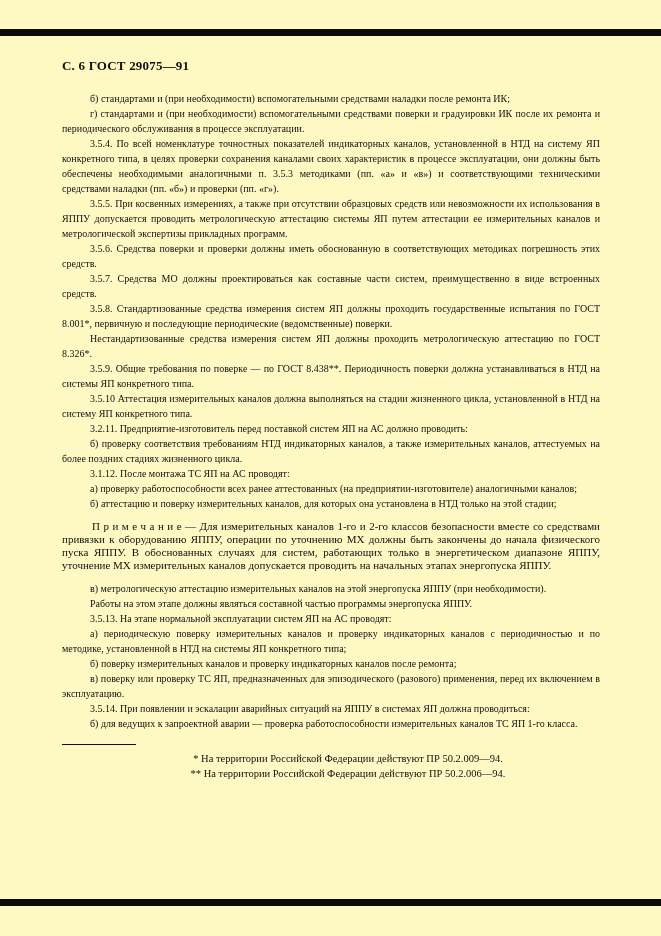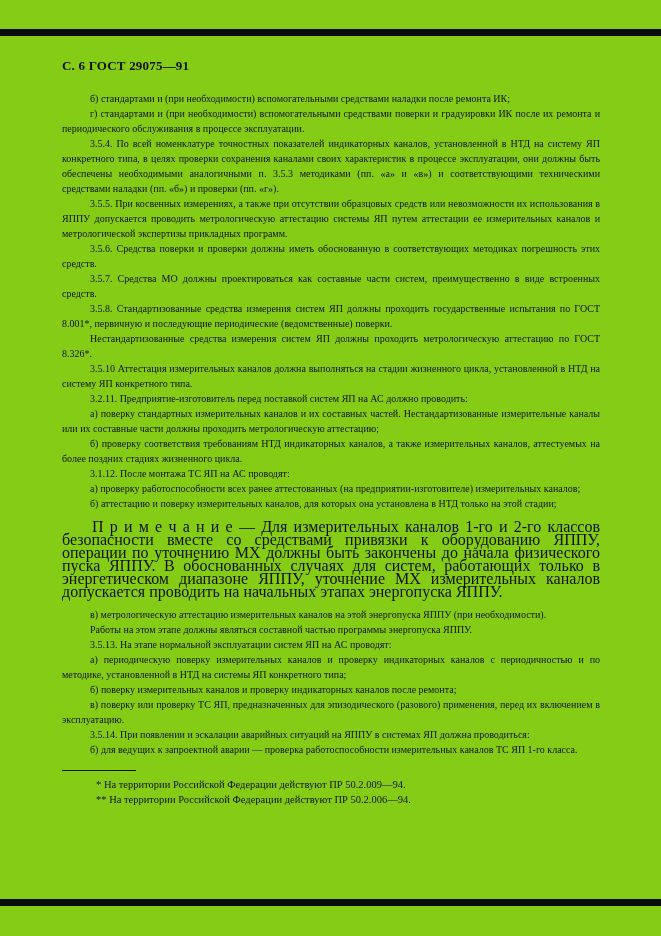--- a/index.html
+++ b/index.html
@@ -4,21 +4,21 @@
 <style>
   html, body {
     margin: 0;
     padding: 0;
     background: #ffffff;
   }
   .page {
     position: relative;
     width: 661px;
     height: 936px;
-    background: #84cc16;
+    background: #fef9c3;
     overflow: hidden;
     font-family: "Liberation Serif", "DejaVu Serif", serif;
     color: #111111;
   }
   .edge-bar {
     position: absolute;
     left: 0;
     right: 0;
     height: 7px;
     background: #0a0a0a;
@@ -39,65 +39,65 @@
   }
   p.body-par {
     margin: 0;
     font-size: 10px;
     line-height: 15px;
     text-align: justify;
     text-indent: 28px;
   }
   p.note-par {
     margin: 9px 0 9px 0;
-    font-size: 16px;
+    font-size: 11px;
     line-height: 13px;
     text-align: justify;
     text-indent: 30px;
   }
   .footnote-block {
     margin-top: 13px;
   }
   .footnote-rule {
     width: 74px;
     height: 0;
     border-top: 1px solid #111111;
     margin-bottom: 7px;
   }
   p.footnote-par {
     margin: 0;
     font-size: 10.5px;
     line-height: 14.5px;
-    text-align: left;
+    text-align: center;
     padding-left: 34px;
   }
 </style>
 </head>
 <body>
 
 <div class="page">
   <div class="edge-bar top"></div>
 
   <div class="content">
     <div class="doc-header">С. 6 ГОСТ 29075—91</div>
 
     <p class="body-par">б)  стандартами и (при необходимости) вспомогательными средствами наладки после ремонта ИК;</p>
     <p class="body-par">г)  стандартами и (при необходимости) вспомогательными средствами поверки и градуировки ИК после их ремонта и периодического обслуживания в процессе эксплуатации.</p>
     <p class="body-par">3.5.4.  По всей номенклатуре точностных показателей индикаторных каналов, установленной в НТД на систему ЯП конкретного типа, в целях проверки сохранения каналами своих характеристик в процессе эксплуатации, они должны быть обеспечены необходимыми аналогичными п. 3.5.3 методиками (пп. «а» и «в») и соответствующими техническими средствами наладки (пп. «б») и проверки (пп. «г»).</p>
     <p class="body-par">3.5.5.  При косвенных измерениях, а также при отсутствии образцовых средств или невозможности их использования в ЯППУ допускается проводить метрологическую аттестацию системы ЯП путем аттестации ее измерительных каналов и метрологической экспертизы прикладных программ.</p>
     <p class="body-par">3.5.6.  Средства поверки и проверки должны иметь обоснованную в соответствующих методиках погрешность этих средств.</p>
     <p class="body-par">3.5.7.  Средства МО должны проектироваться как составные части систем, преимущественно в виде встроенных средств.</p>
     <p class="body-par">3.5.8.  Стандартизованные средства измерения систем ЯП должны проходить государственные испытания по ГОСТ 8.001*, первичную и последующие периодические (ведомственные) поверки.</p>
     <p class="body-par">Нестандартизованные средства измерения систем ЯП должны проходить метрологическую аттестацию по ГОСТ 8.326*.</p>
+    <p class="body-par">3.5.9.  Общие требования по поверке — по ГОСТ 8.438**. Периодичность поверки должна устанавливаться в НТД на системы ЯП конкретного типа.</p>
     <p class="body-par">3.5.10  Аттестация измерительных каналов должна выполняться на стадии жизненного цикла, установленной в НТД на систему ЯП конкретного типа.</p>
     <p class="body-par">3.2.11.  Предприятие-изготовитель перед поставкой систем ЯП на АС должно проводить:</p>
-    <p class="body-par">а)  поверку стандартных измерительных каналов и их составных частей. Нестандартизованные измерительные каналы или их составные части должны проходить метрологическую аттестацию;</p>
     <p class="body-par">б)  проверку соответствия требованиям НТД индикаторных каналов, а также измерительных каналов, аттестуемых на более поздних стадиях жизненного цикла.</p>
     <p class="body-par">3.1.12.  После монтажа ТС ЯП на АС проводят:</p>
-    <p class="body-par">а)  проверку работоспособности всех ранее аттестованных (на предприятии-изготовителе) измерительных каналов;</p>
+    <p class="body-par">а)  проверку работоспособности всех ранее аттестованных (на предприятии-изготовителе) аналогичными каналов;</p>
     <p class="body-par">б)  аттестацию и поверку измерительных каналов, для которых она установлена в НТД только на этой стадии;</p>
 
     <p class="note-par">П р и м е ч а н и е — Для измерительных каналов 1-го и 2-го классов безопасности вместе со средствами привязки к оборудованию ЯППУ, операции по уточнению МХ должны быть закончены до начала физического пуска ЯППУ. В обоснованных случаях для систем, работающих только в энергетическом диапазоне ЯППУ, уточнение МХ измерительных каналов допускается проводить на начальных этапах энергопуска ЯППУ.</p>
 
     <p class="body-par">в)  метрологическую аттестацию измерительных каналов на этой энергопуска ЯППУ (при необходимости).</p>
     <p class="body-par">Работы на этом этапе должны являться составной частью программы энергопуска ЯППУ.</p>
     <p class="body-par">3.5.13.  На этапе нормальной эксплуатации систем ЯП на АС проводят:</p>
     <p class="body-par">а)  периодическую поверку измерительных каналов и проверку индикаторных каналов с периодичностью и по методике, установленной в НТД на системы ЯП конкретного типа;</p>
     <p class="body-par">б)  поверку измерительных каналов и проверку индикаторных каналов после ремонта;</p>
     <p class="body-par">в)  поверку или проверку ТС ЯП, предназначенных для эпизодического (разового) применения, перед их включением в эксплуатацию.</p>

